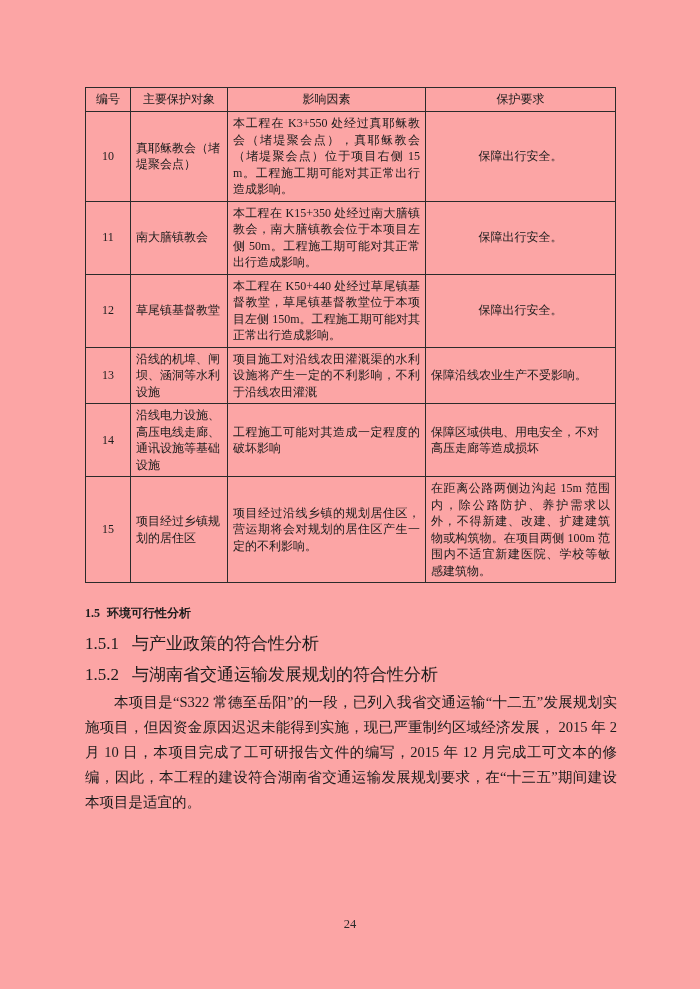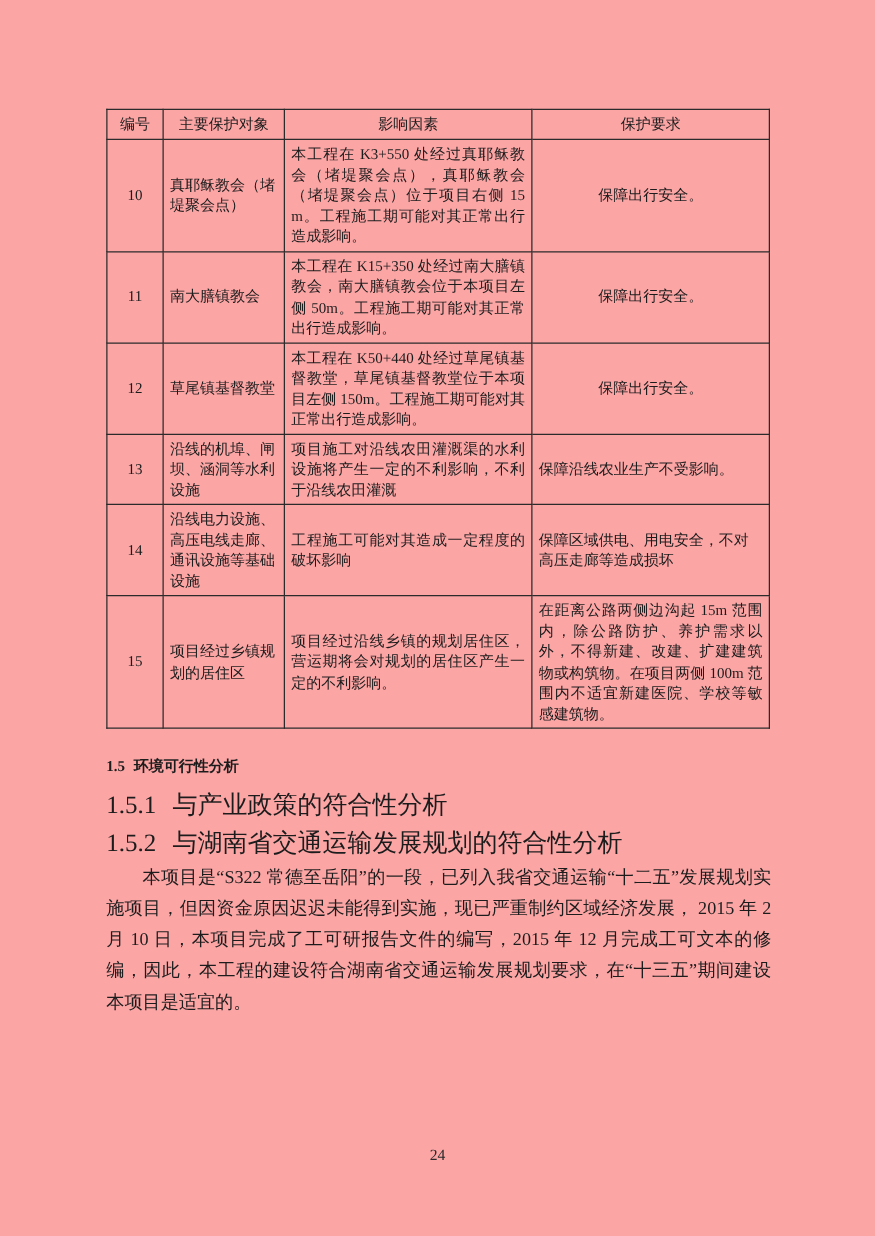--- a/index.html
+++ b/index.html
@@ -47,21 +47,21 @@
   .cell-req.justify{ text-align: justify; }
   
   .h-main {
     margin: 20px 0 0;
     font-size: 12px;
     font-weight: 700;
     line-height: 20px;
   }
   .h-sub {
     margin: 11px 0 0;
-    font-size: 20px;
+    font-size: 17px;
     font-weight: 400;
     line-height: 20px;
   }
   .h-num    { margin-right: 7px; }
   .h-sub .h-num { margin-right: 13px; }
   .body-para {
     margin: 5px 0 0;
     width: 532px;
     font-size: 14.5px;
     line-height: 25px;

